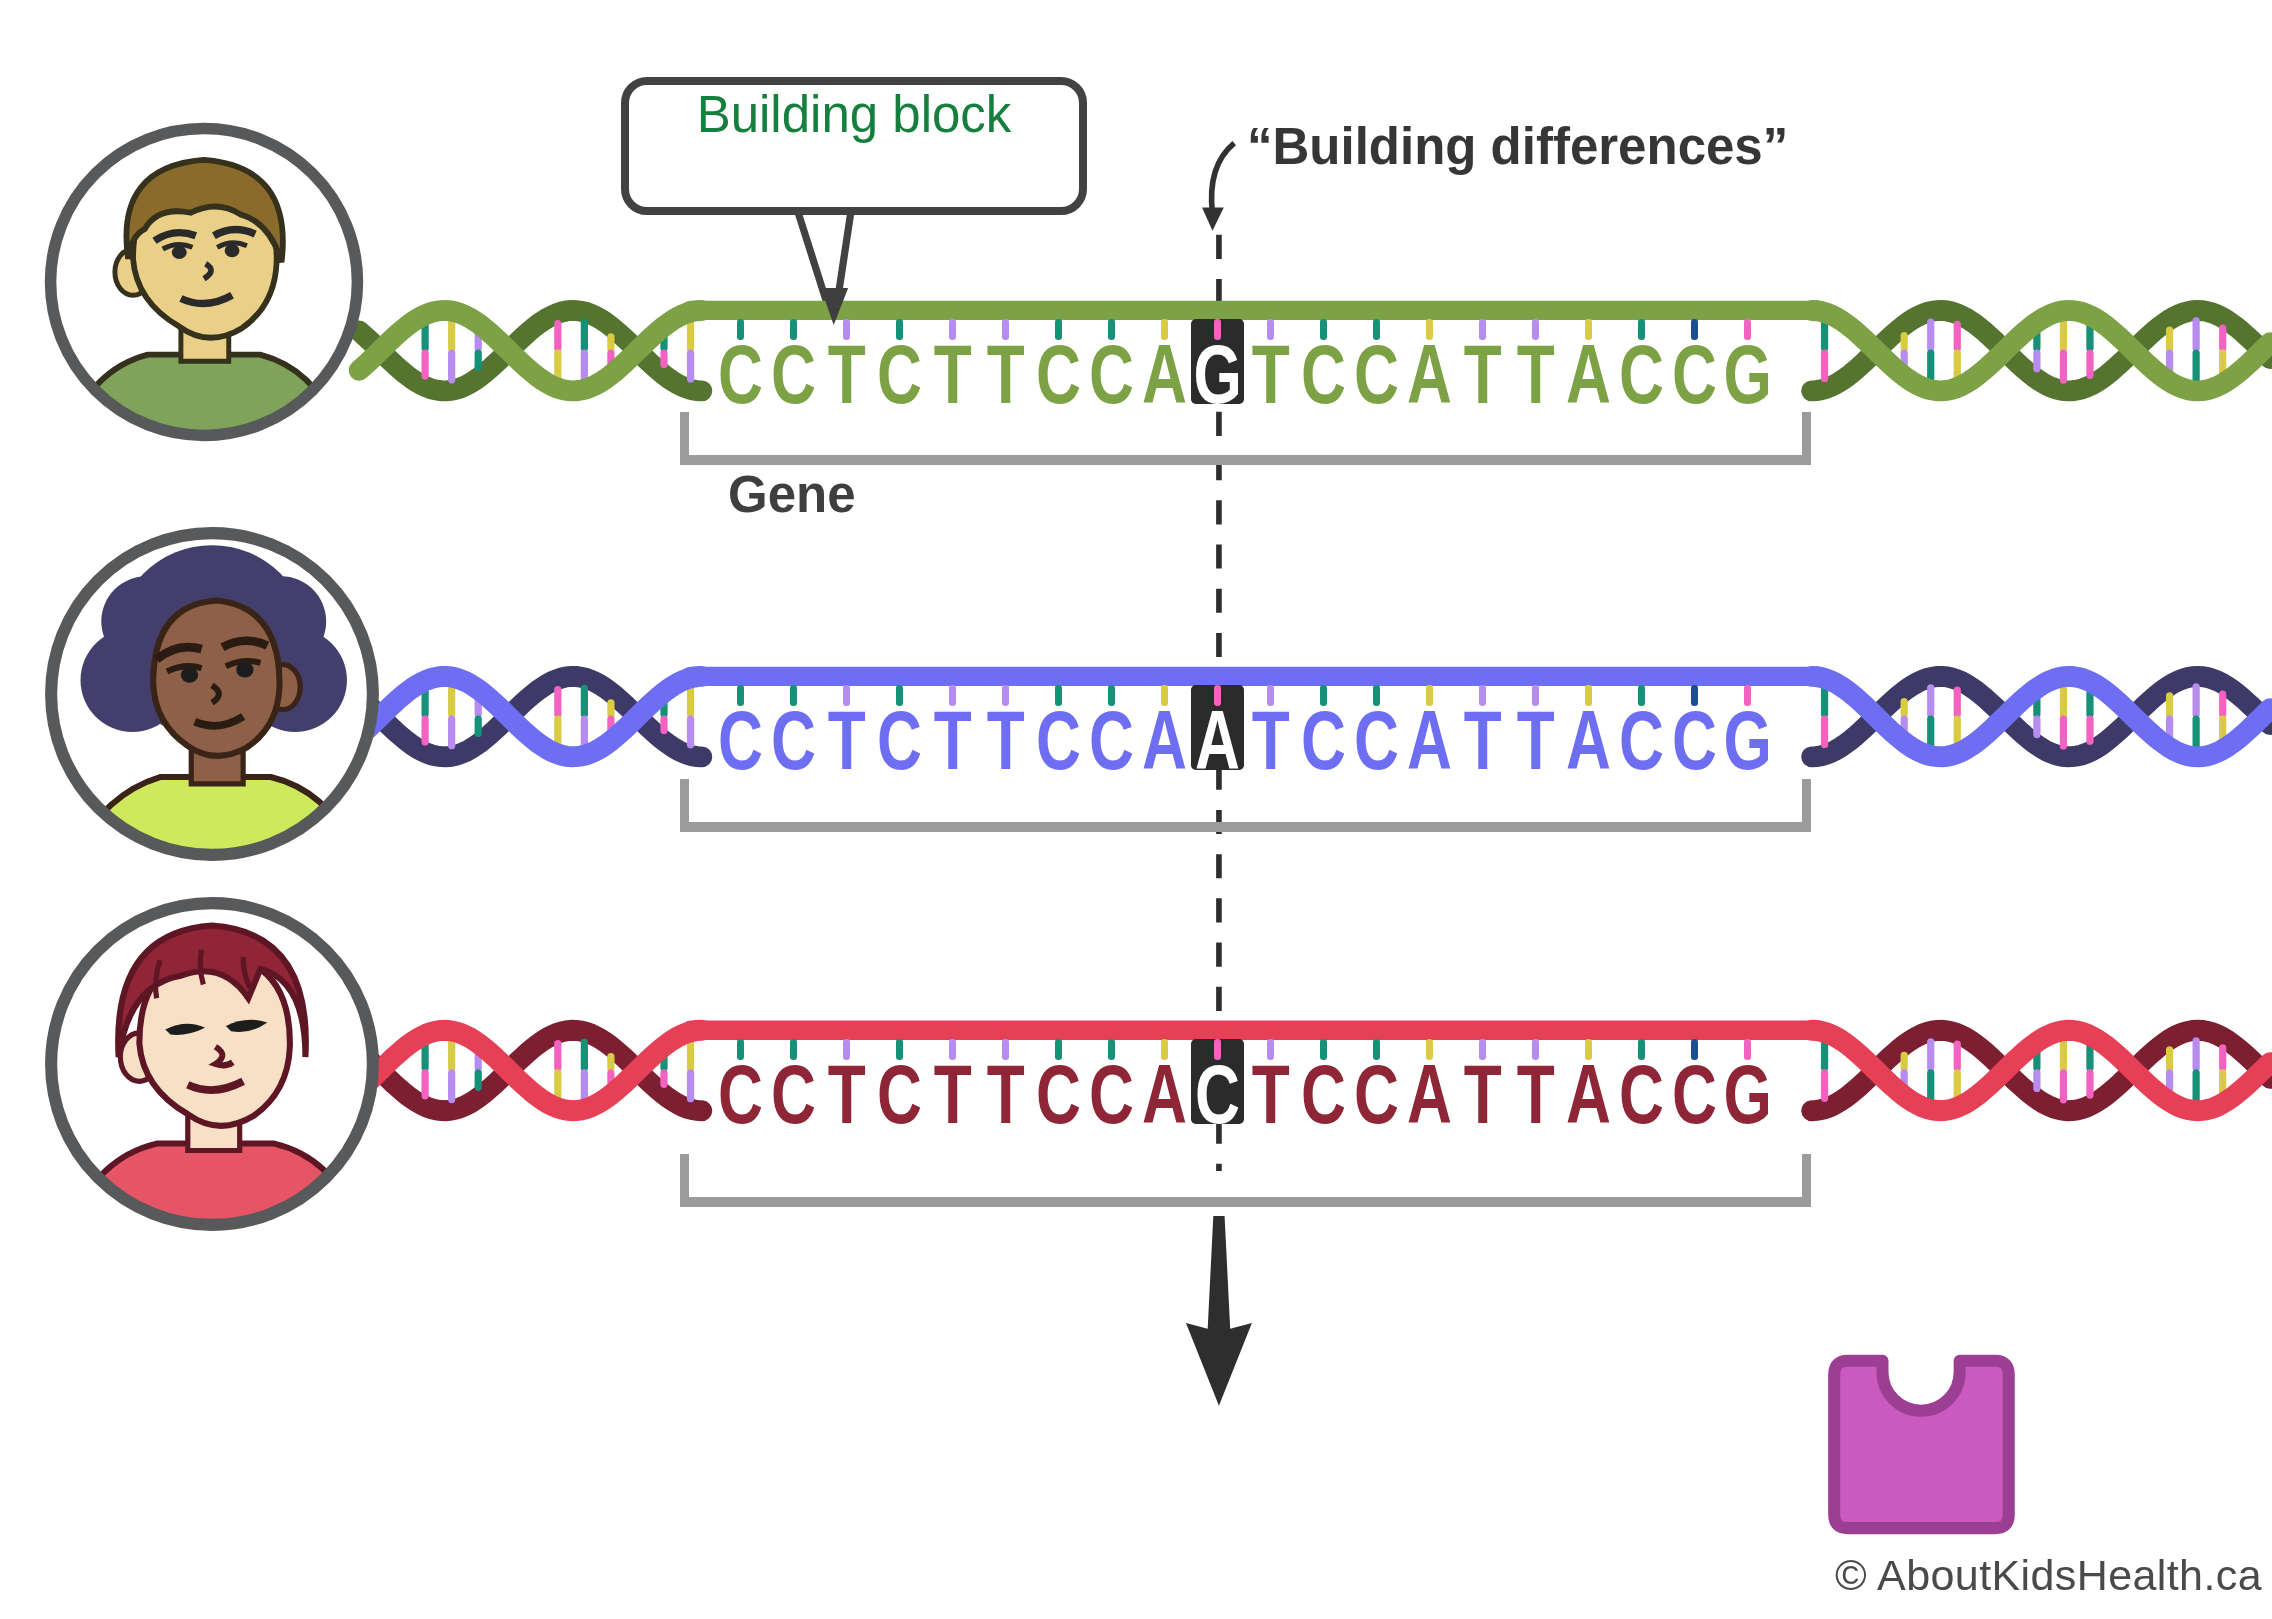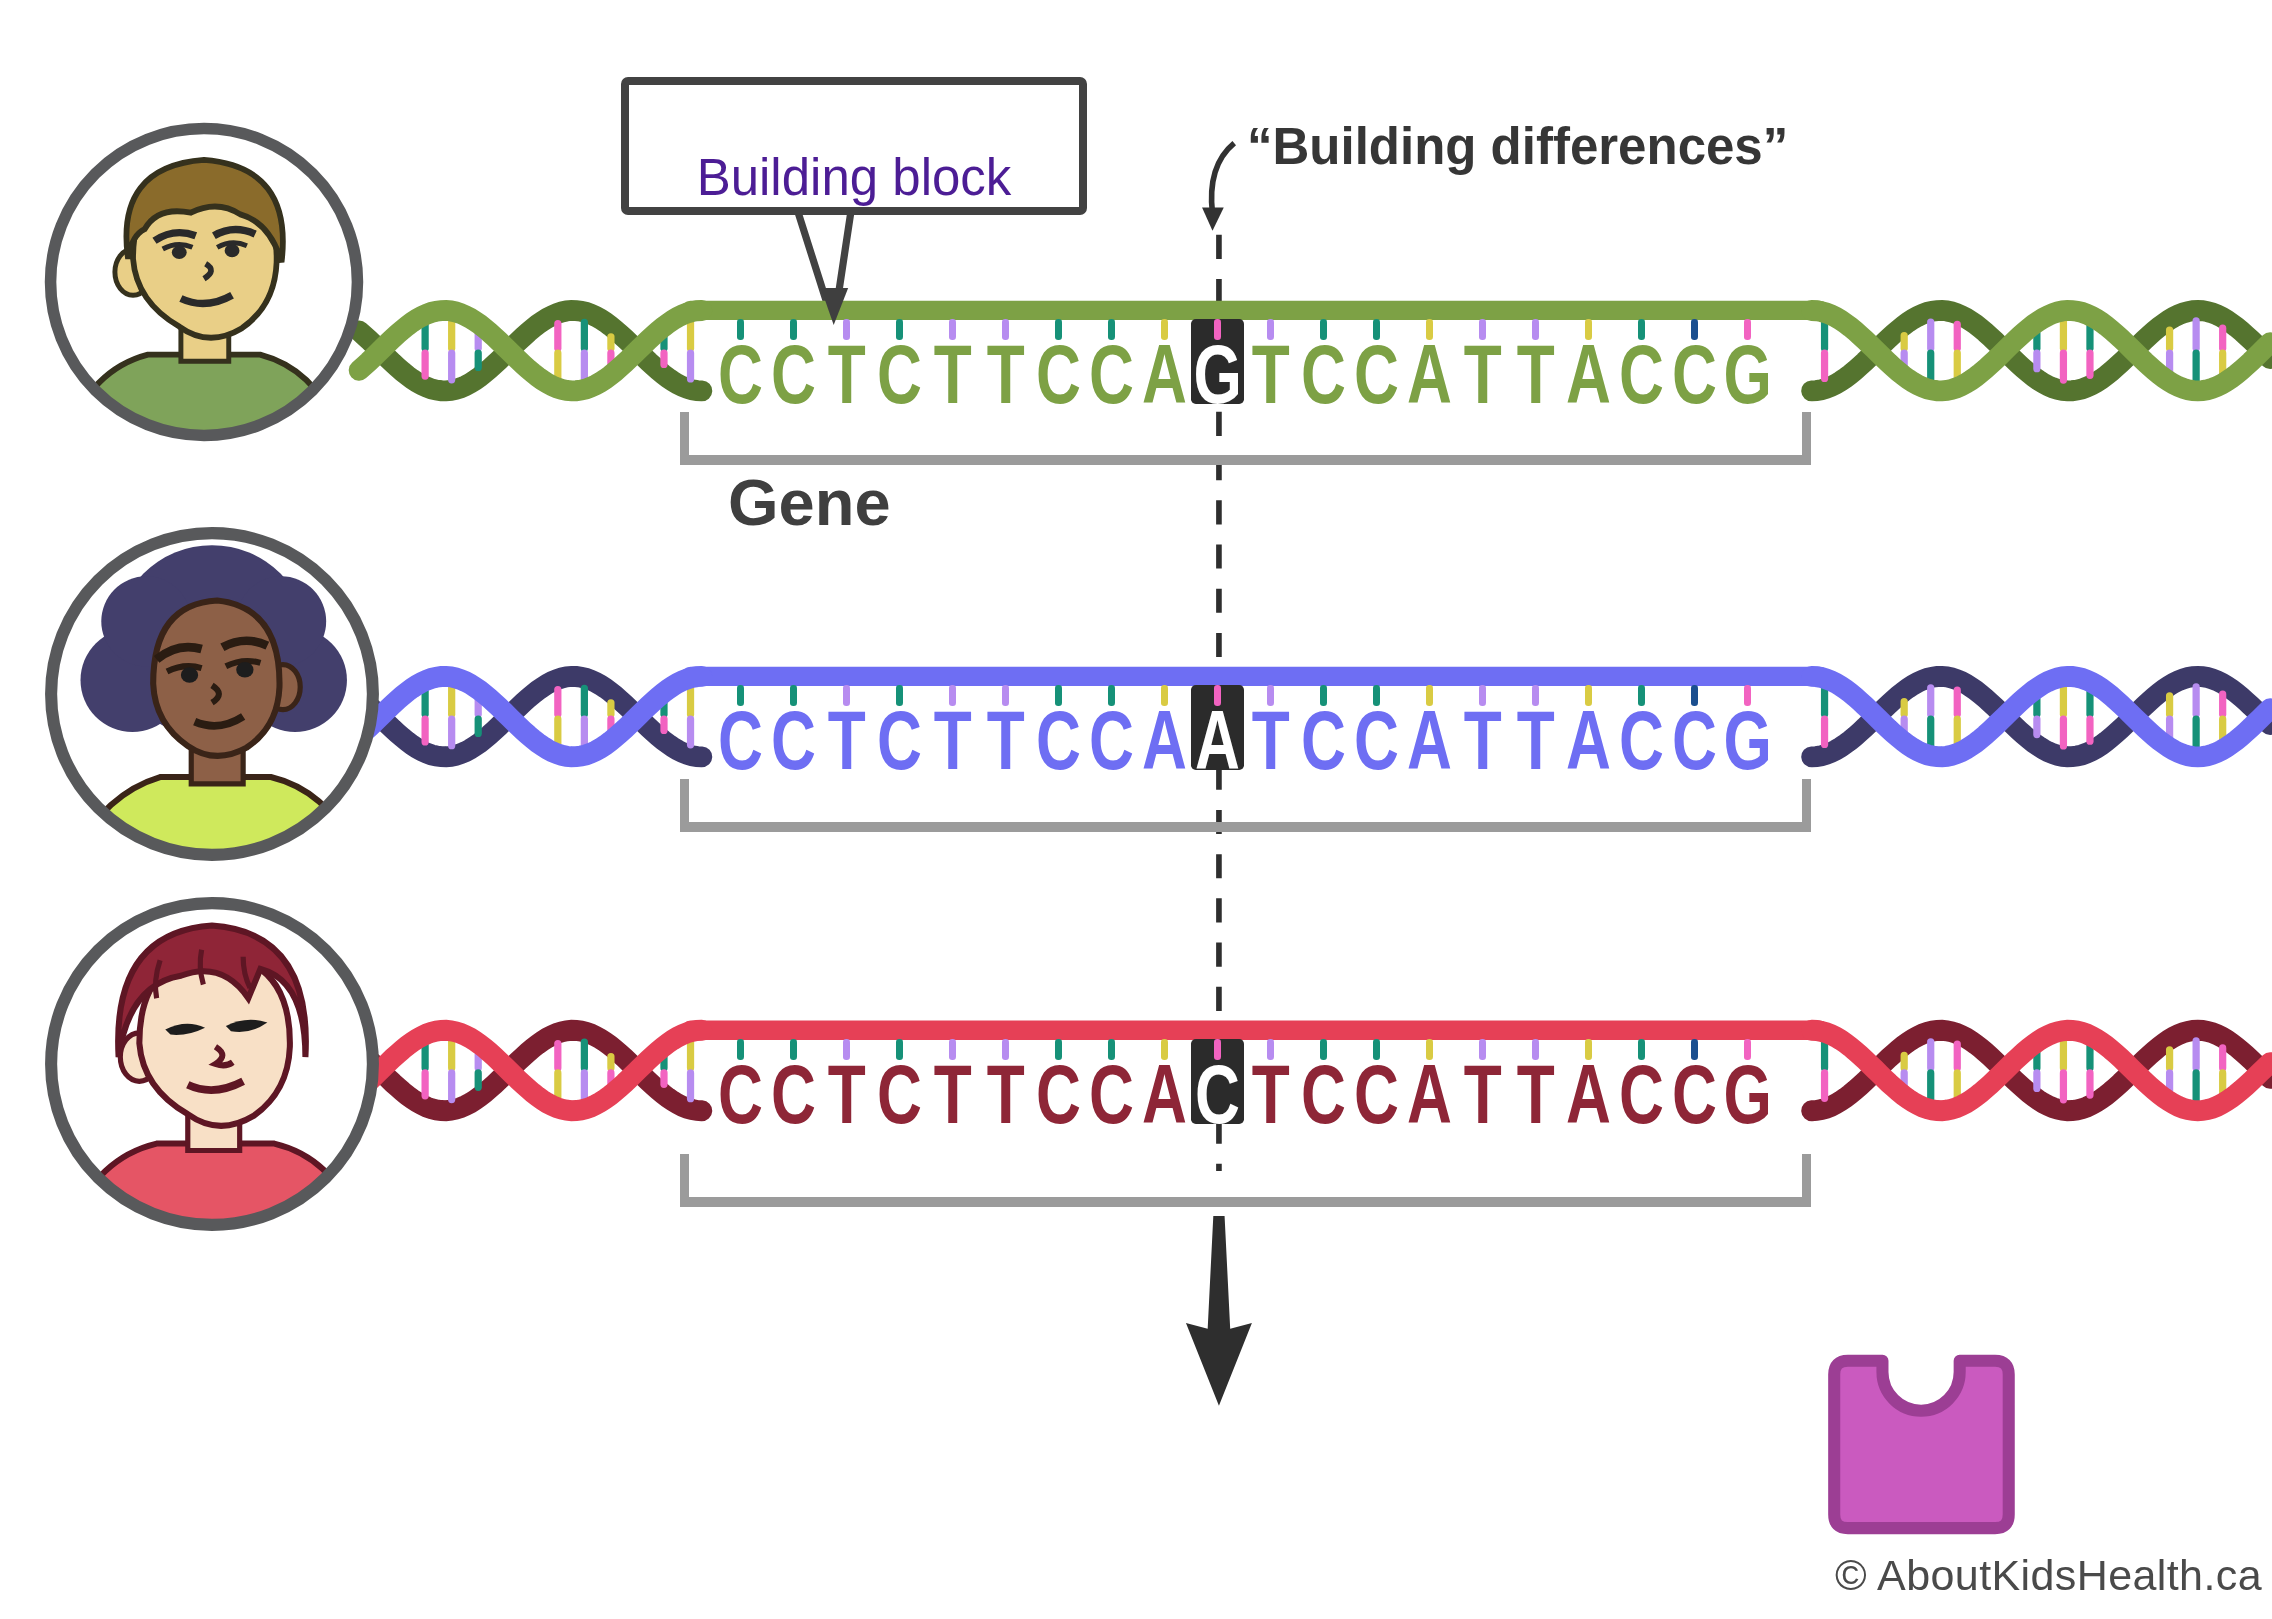--- a/index.html
+++ b/index.html
@@ -4,29 +4,29 @@
 <style>
   html,body{margin:0;padding:0;background:#ffffff;}
   .canvas{
     position:relative;width:2273px;height:1619px;overflow:hidden;background:#fff;
     font-family:"Liberation Sans","DejaVu Sans",sans-serif;color:#3c3c3c;
   }
   #bigsvg{position:absolute;left:0;top:0;z-index:1;}
   .face{position:absolute;z-index:2;}
   .bubble{
     position:absolute;left:621px;top:77px;width:450px;height:122px;
-    border:8.8px solid #424242;border-radius:7px;background:#fff;
-    display:flex;align-items:flex-end;justify-content:center;
-    font-size:51px;font-weight:400;color:#4c1d95;z-index:3;
+    border:8.8px solid #424242;border-radius:26px;background:#fff;
+    display:flex;align-items:flex-start;justify-content:center;
+    font-size:51px;font-weight:400;color:#15803d;z-index:3;
   }
   .spelling{
     position:absolute;left:1247px;top:117px;font-size:51px;font-weight:700;color:#363636;z-index:3;white-space:nowrap;
   }
   .gene{
-    position:absolute;left:728px;top:465px;font-size:65px;font-weight:700;color:#3f3f3f;z-index:3;
+    position:absolute;left:728px;top:465px;font-size:51px;font-weight:700;color:#3f3f3f;z-index:3;
   }
   .seqrow{position:absolute;left:714px;width:1062px;height:93px;display:flex;z-index:2;}
   .cell{width:53px;display:flex;flex-direction:column;align-items:center;height:90px;}
   .cell.hl{background:#2b2b2b;border-radius:4.8px;height:85px;}
   .tick{width:6.4px;height:21px;border-radius:3.2px;flex:none;}
   .glyph{
     font-weight:700;font-size:84px;line-height:0.82;
     transform:scaleX(0.74);transform-origin:50% 0%;user-select:none;
   }
   .bracket{

